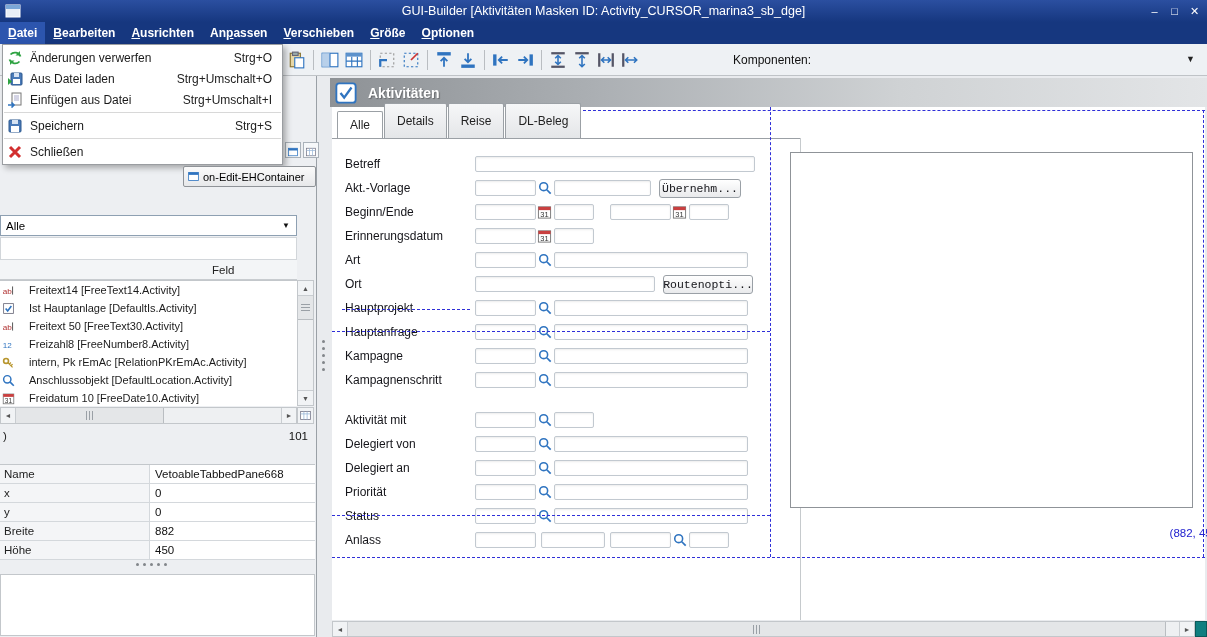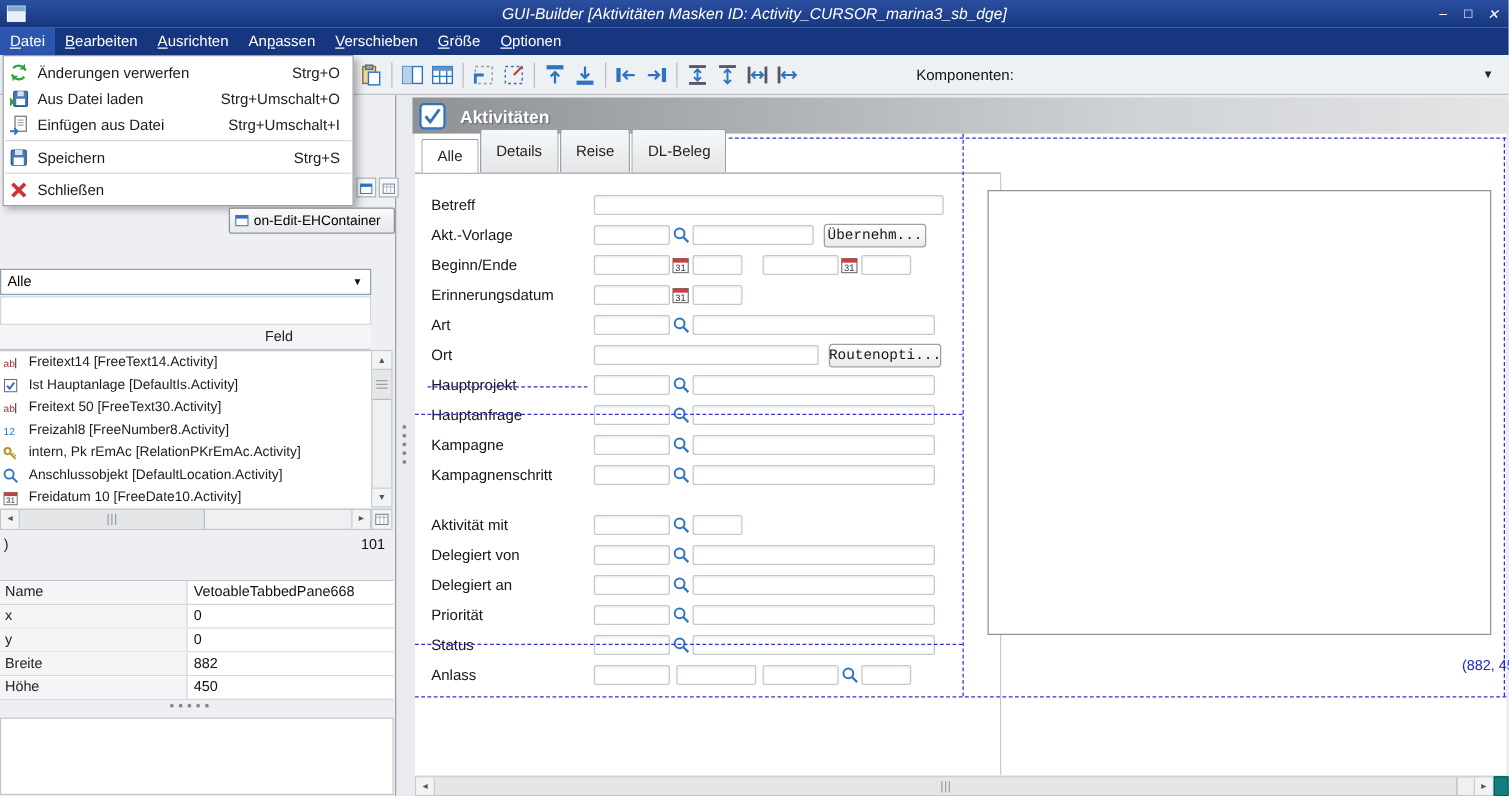--- a/index.html
+++ b/index.html
@@ -6,30 +6,30 @@
   body{
     width:1207px;height:637px;position:relative;overflow:hidden;
     font-family:"Liberation Sans",sans-serif;background:#edeff2;
     -webkit-font-smoothing:antialiased;
   }
   *{box-sizing:border-box;}
   .icon svg,.tbtn svg,.lookup svg,.calbtn svg{display:block;width:100%;height:100%;}
 
   
   .titlebar{position:absolute;left:0;top:0;width:1207px;height:22px;
-    background:linear-gradient(#2b4fa0,#16377f);color:#fff;display:flex;align-items:center;z-index:40;font-style:italic;}
+    background:linear-gradient(#2b4fa0,#16377f);color:#fff;display:flex;align-items:center;z-index:40;}
   .tb-icon{width:16px;height:16px;margin:0 5px;flex:none;}
   .tb-title{position:absolute;left:0;right:0;text-align:center;font-size:12.5px;pointer-events:none;}
   .tb-controls{margin-left:auto;display:flex;gap:3px;padding-right:4px;z-index:2;}
   .wbtn{width:17px;height:16px;color:#fff;font-size:11px;display:flex;align-items:center;justify-content:center;}
 
   
   .menubar{position:absolute;left:0;top:22px;width:1207px;height:22px;background:#16377f;
     color:#fff;display:flex;font-size:12px;z-index:40;}
-  .menu-item{padding:4px 8px 3px 8px;}
+  .menu-item{padding:4px 8px 3px 8px;font-weight:bold;}
   .menu-item.open{background:#2c55ae;}
 
   
   .toolbar{position:absolute;left:0;top:44px;width:1207px;height:32px;background:#eef1f4;
     border-bottom:1px solid #bfc3c7;z-index:5;}
   .tb-icons{position:absolute;left:285px;top:3px;display:flex;align-items:center;height:26px;}
   .tbtn{width:24px;height:24px;display:flex;align-items:center;justify-content:center;padding:3px;}
   .tsep{width:1px;height:20px;background:#b9bdc1;margin:0 4px;}
   .komp-label{position:absolute;left:733px;top:9px;font-size:12px;color:#111;}
   .komp-arrow{position:absolute;right:12px;top:10px;font-size:9px;color:#222;}
@@ -56,21 +56,21 @@
     border-right:1px solid #9aa0a6;z-index:4;}
   .combo{position:absolute;left:0;top:139px;width:297px;height:21px;background:#fff;
     border:1px solid #8ea0b2;font-size:11.5px;display:flex;align-items:center;padding-left:5px;}
   .combo .arrow{margin-left:auto;font-size:8px;padding-right:6px;color:#111;}
   .white-gap{position:absolute;left:0;top:161px;width:297px;height:23px;background:#fff;border:1px solid #d2d6da;}
   .feld-header{position:absolute;left:0;top:184px;width:297px;height:20px;background:#f3f5f7;
     border-bottom:1px solid #c8ccd0;font-size:11.5px;color:#222;}
   .feld-header span{position:absolute;left:212px;top:4px;}
   .list{position:absolute;left:0;top:204px;width:297px;height:126px;background:#fff;border-top:1px solid #c3c7cb;overflow:hidden;}
   .litem{height:18px;display:flex;align-items:center;font-size:11px;padding-left:2px;white-space:nowrap;color:#1c1c1c;}
-  .litem .icon{width:13px;height:13px;margin-right:8px;flex:none;}
+  .litem .icon{width:13px;height:13px;margin-right:14px;flex:none;}
   .vscroll{position:absolute;left:297px;top:204px;width:17px;height:126px;background:#eef0f2;
     border:1px solid #c3c7cb;display:flex;flex-direction:column;}
   .vs-btn{height:15px;flex:none;background:#f1f3f5;border-bottom:1px solid #c9cdd1;font-size:7px;color:#555;
     display:flex;align-items:center;justify-content:center;}
   .vs-btn.bottom{margin-top:auto;border-bottom:none;border-top:1px solid #c9cdd1;}
   .vthumb{height:24px;flex:none;background:#e4e6e8;border-bottom:1px solid #b9bdc1;
     display:flex;flex-direction:column;justify-content:center;align-items:center;gap:2px;}
   .vthumb i{display:block;width:9px;height:1px;background:#9aa0a6;}
   .hscroll{position:absolute;left:0;top:331px;width:297px;height:17px;background:#eef0f2;
     border:1px solid #c3c7cb;display:flex;align-items:stretch;}

